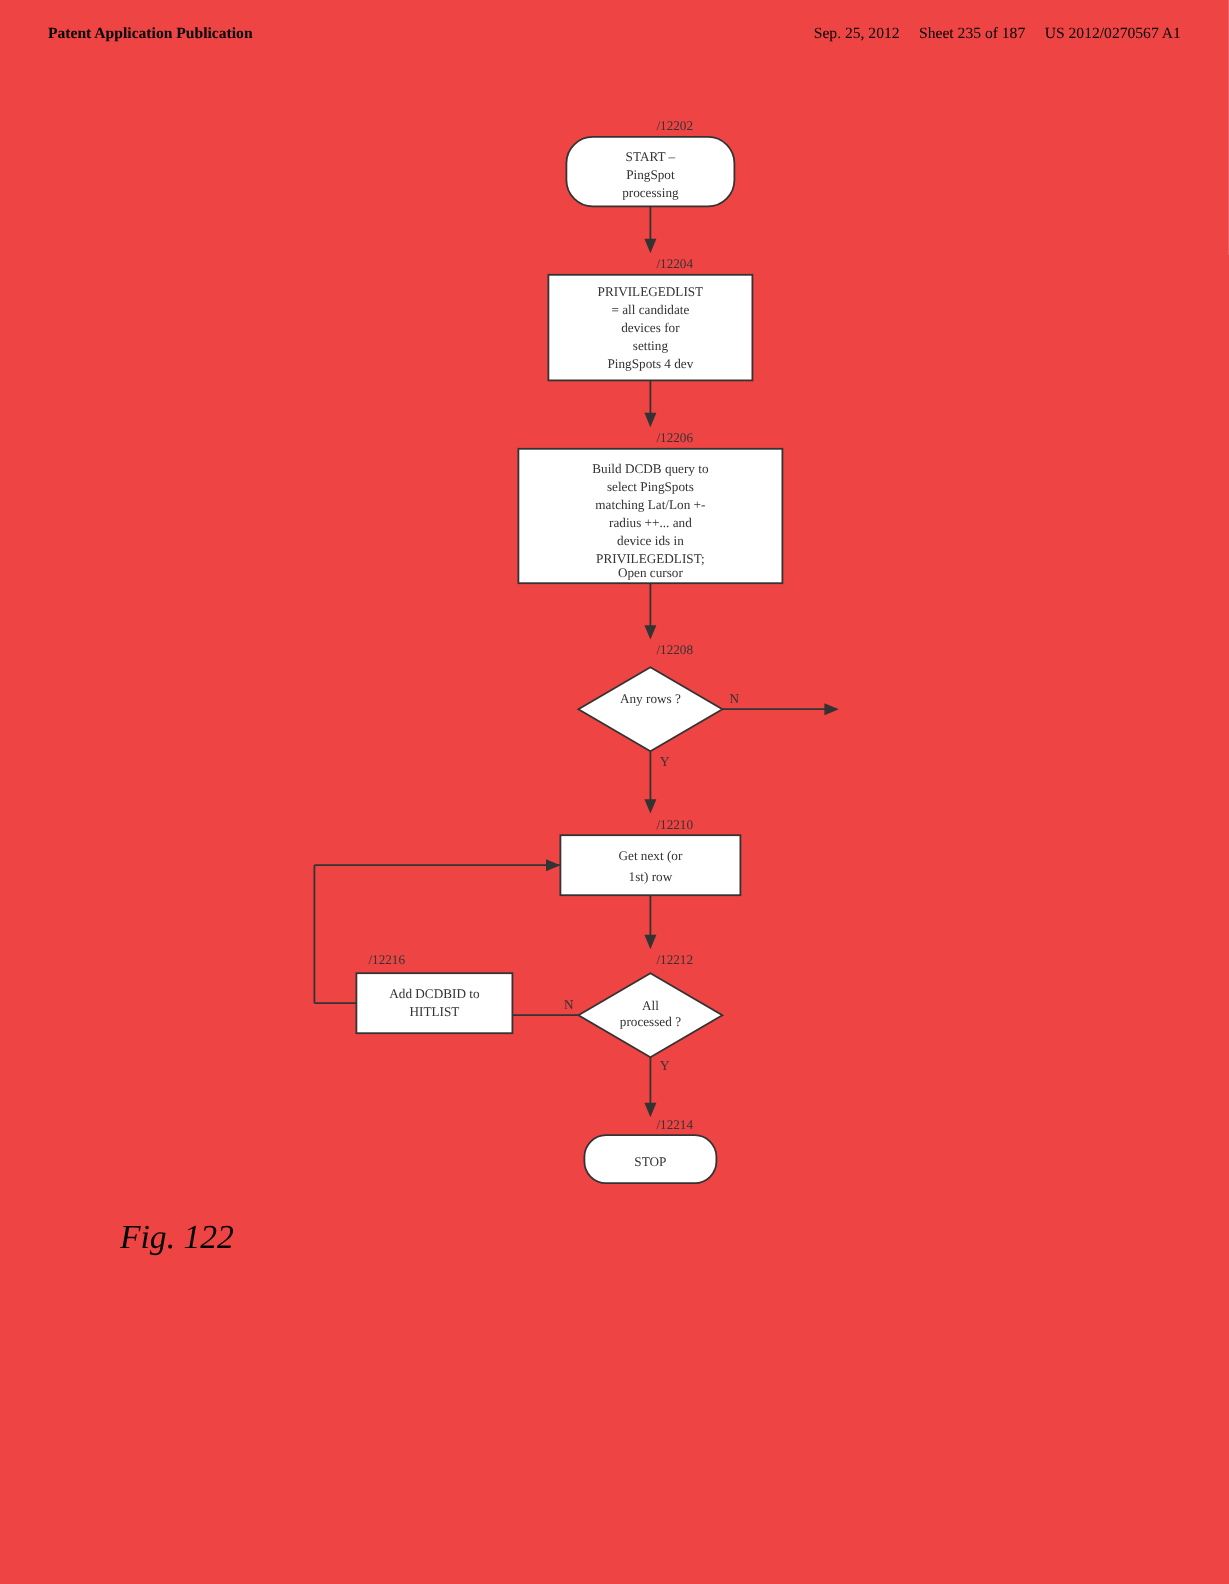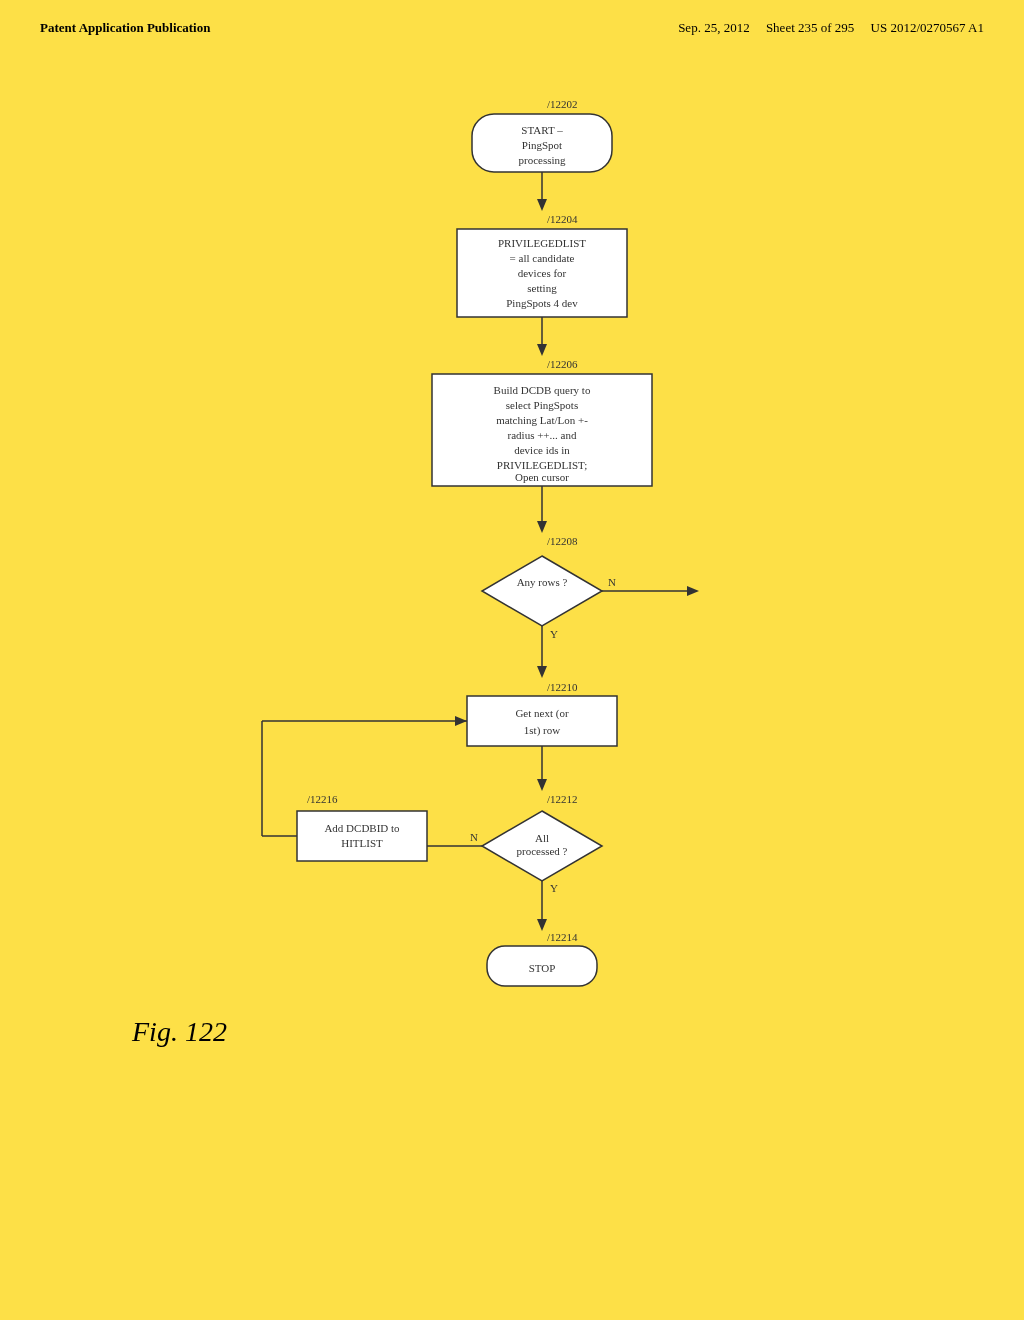--- a/index.html
+++ b/index.html
@@ -7,21 +7,21 @@
       background: #fff;
       font-family: 'Times New Roman', Times, serif;
       width: 1024px;
       min-height: 1320px;
       position: relative;
       overflow-x: hidden;
     }
     .page {
       width: 1024px;
       min-height: 1320px;
-      background: #fde047;
+      background: #ef4444;
       position: relative;
       padding: 20px 40px;
     }
     .header {
       display: flex;
       justify-content: space-between;
       align-items: baseline;
       border-bottom: none;
       margin-bottom: 30px;
       font-size: 13px;
@@ -39,21 +39,21 @@
 </head>
 <body>
 
 <div class="page">
 
   <div class="header">
     <span class="header-left">Patent Application Publication</span>
     <span>
       <span>Sep. 25, 2012</span>
       &nbsp;&nbsp;&nbsp;
-      <span>Sheet 235 of 295</span>
+      <span>Sheet 235 of 187</span>
       &nbsp;&nbsp;&nbsp;
       <span>US 2012/0270567 A1</span>
     </span>
   </div>
 
   <svg class="flowchart-svg" width="620" height="1150" viewBox="0 0 620 1150">
 
     <g>
       <text x="345" y="42" font-size="11" font-family="Times New Roman" fill="#333">/12202</text>
       <rect x="270" y="48" width="140" height="58" rx="22" ry="22" fill="white" stroke="#333" stroke-width="1.5"></rect>
@@ -150,15 +150,15 @@
     <polygon points="340,865 335,853 345,853" fill="#333"></polygon>
 
     <g>
       <text x="345" y="875" font-size="11" font-family="Times New Roman" fill="#333">/12214</text>
       <rect x="285" y="880" width="110" height="40" rx="18" ry="18" fill="white" stroke="#333" stroke-width="1.5"></rect>
       <text x="340" y="906" font-size="11" font-family="Times New Roman" text-anchor="middle" fill="#333">STOP</text>
     </g>
 
   </svg>
 
-  <div style="position: relative; margin-top: -200px; margin-left: 92px; font-size: 28px; font-style: italic; font-family: 'Times New Roman', Times, serif; width: 200px;">Fig. 122</div>
+  <div style="position: relative; margin-top: -200px; margin-left: 60px; font-size: 28px; font-style: italic; font-family: 'Times New Roman', Times, serif; width: 200px;">Fig. 122</div>
 
 </div>
 
 </body></html>

